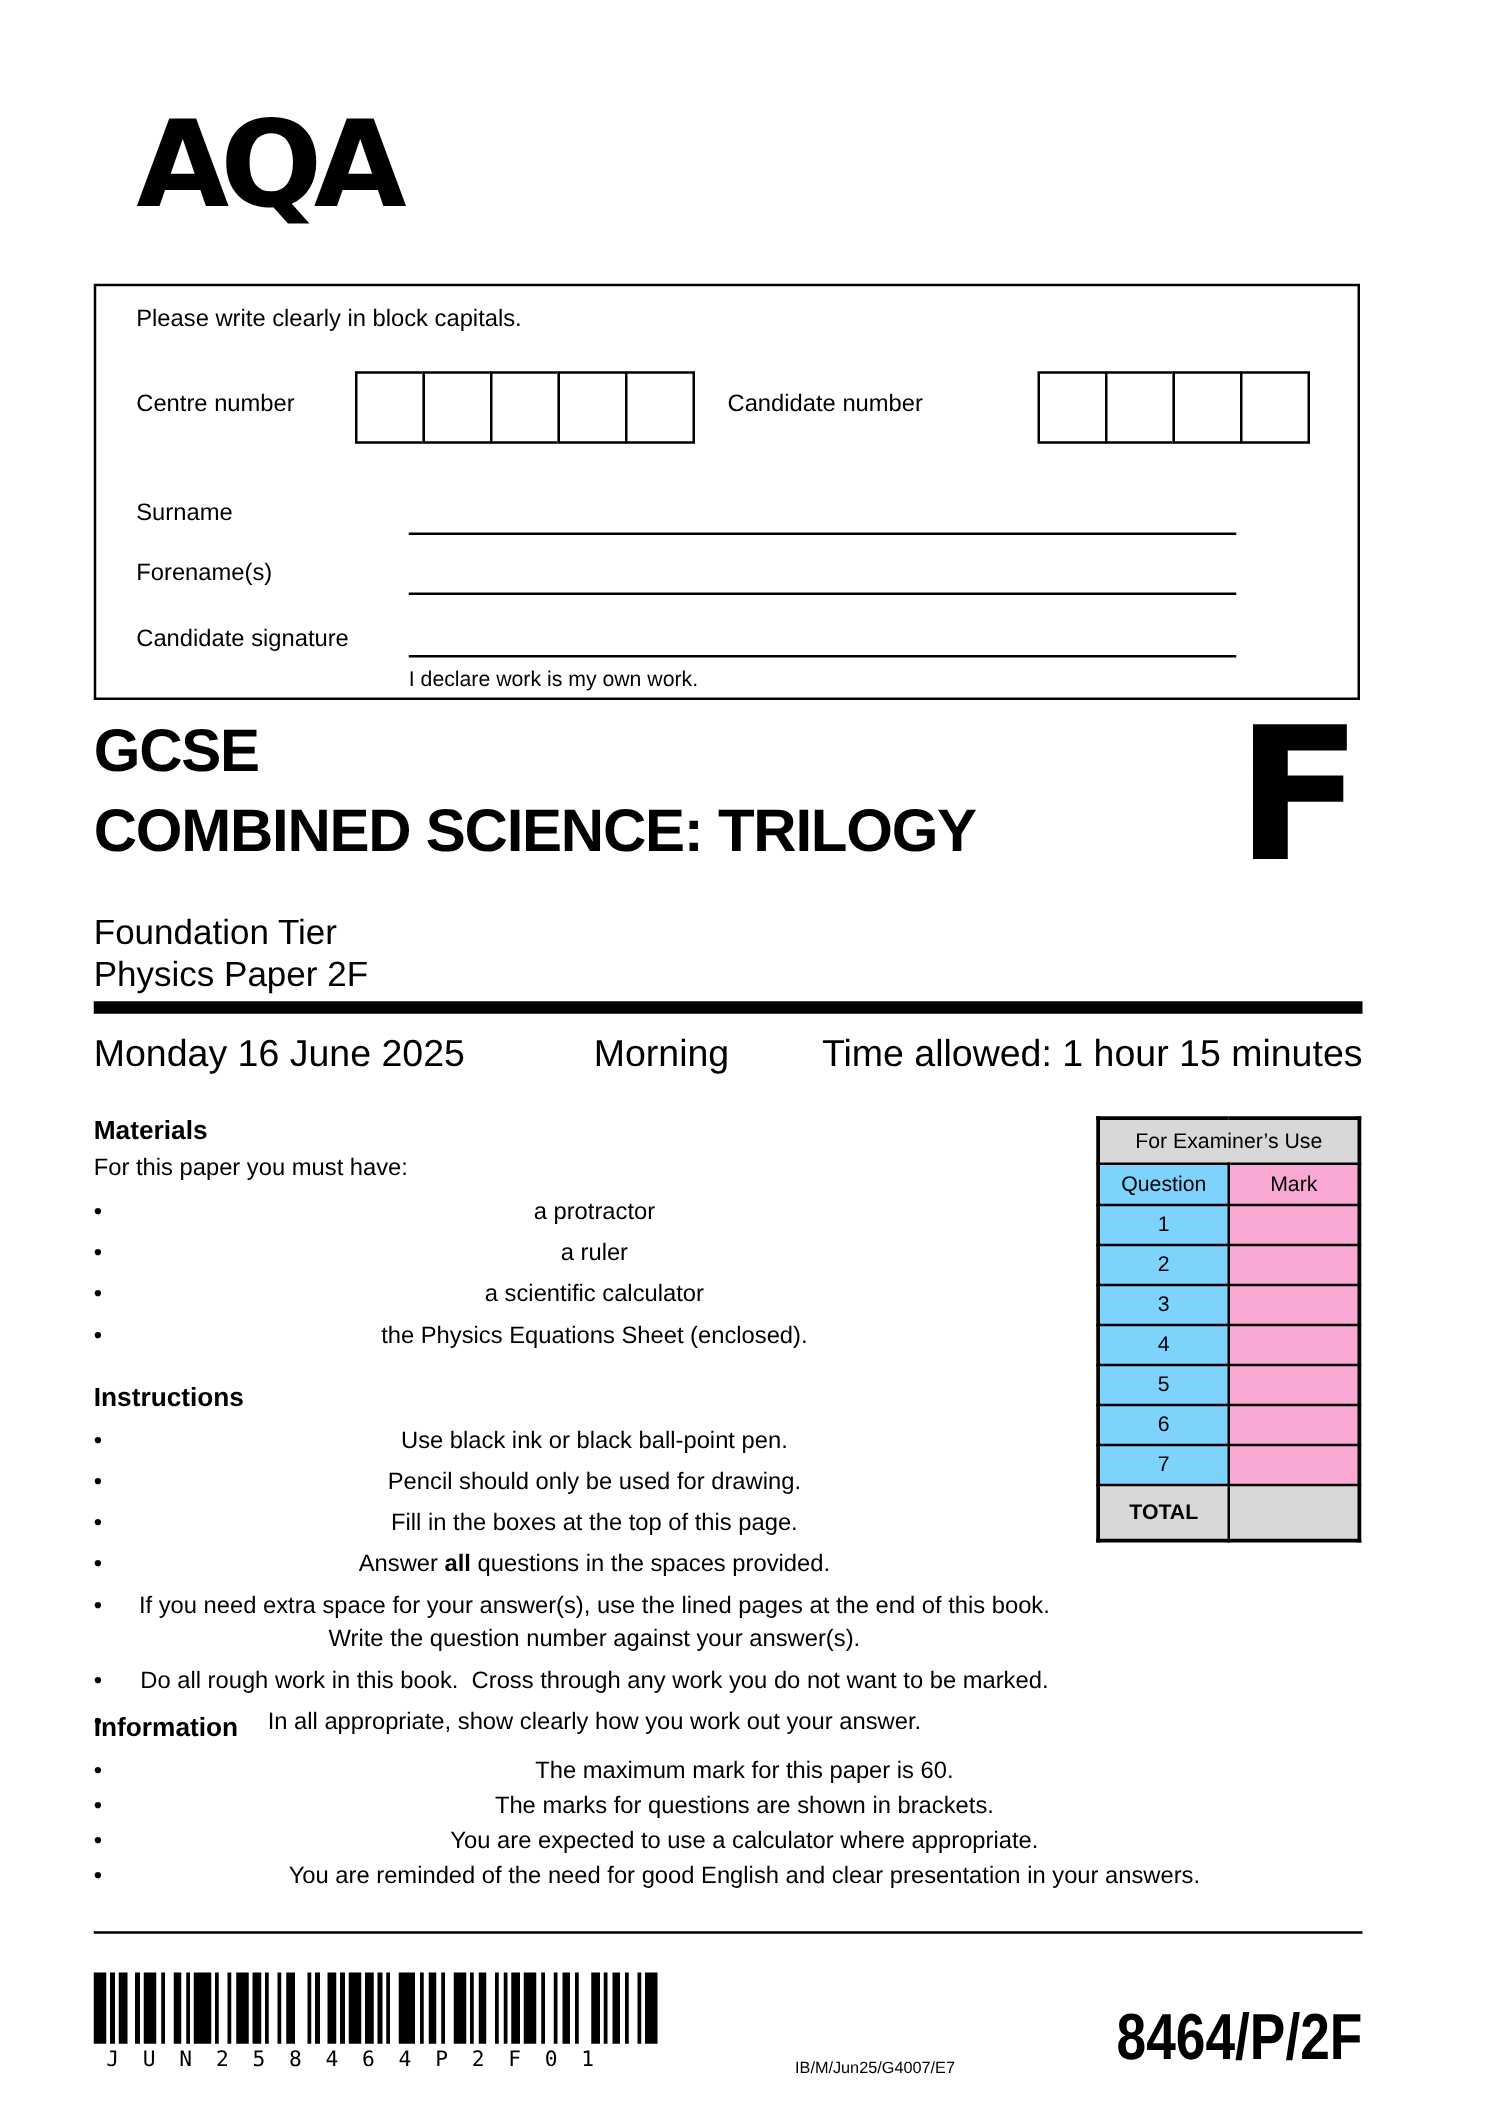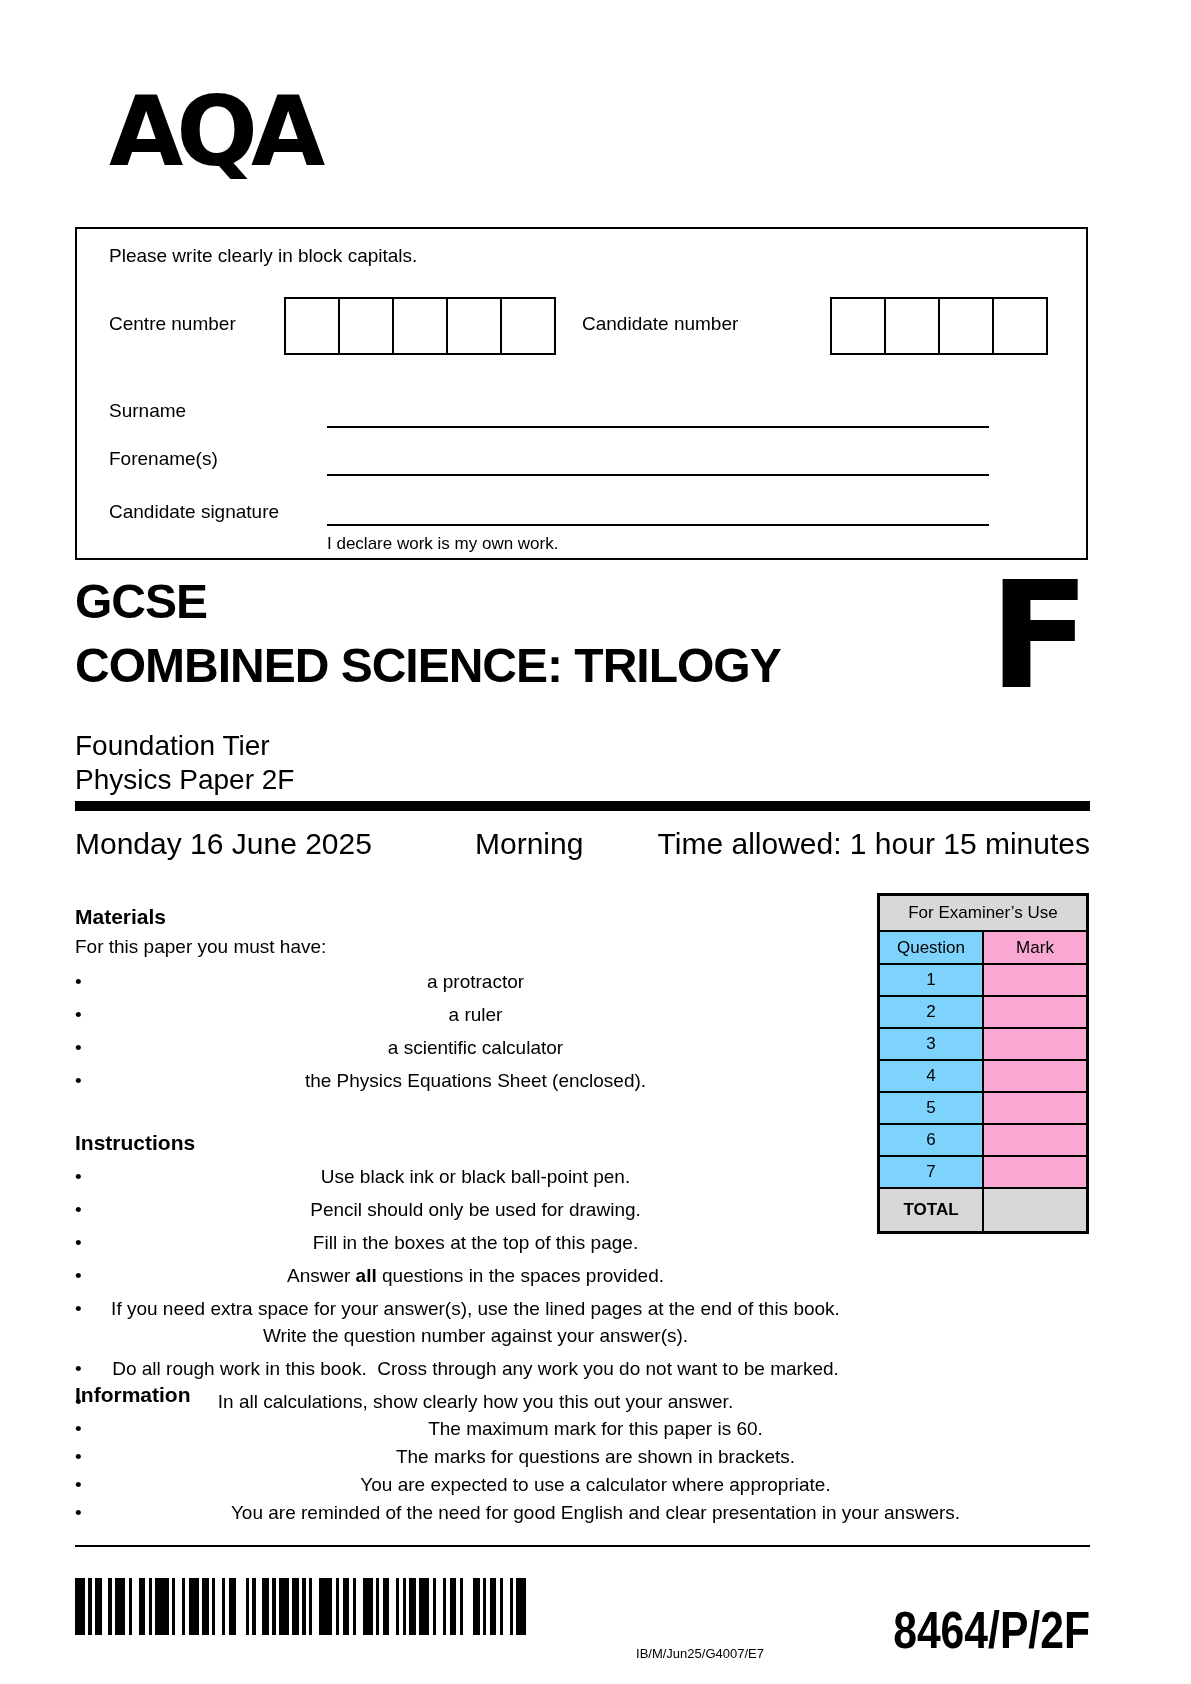--- a/index.html
+++ b/index.html
@@ -31,21 +31,21 @@
 
   
   .daterow{left:75px;top:827px;width:1015px;height:30px;font-size:30px;}
   .daterow .morning{position:absolute;left:400px;top:0;}
   .daterow .allowed{position:absolute;right:0;top:0;}
   .daterow .date{position:absolute;left:0;top:0;}
 
   
   .leftcol{left:75px;top:893px;width:775px;}
   .infoblock{left:75px;top:1371px;width:1015px;}
-  h3.shead{font-size:21px;margin:12px 0 4px 0;}
+  h3.shead{font-size:21px;margin:0 0 4px 0;}
   .sintro{font-size:19px;line-height:27px;margin:0;}
   ul.blist{list-style:none;margin:8px 0 0 0;padding:0;font-size:19px;line-height:27px;}
   ul.blist li{display:flex;margin:0 0 6px 0;}
   ul.tight li{margin-bottom:1px;}
   .dot{width:26px;flex:0 0 26px;}
   .btext{flex:1;white-space:pre-wrap;text-align:center;}
   .gap{height:19px;}
 
   
   .examiner{left:877px;top:893px;}
@@ -173,21 +173,21 @@
         <li>
           <span class="dot">•</span>
           <span class="btext"><span>If you need extra space for your answer(s), use the lined pages at the end of this book.  Write the question number against your answer(s).</span></span>
         </li>
         <li>
           <span class="dot">•</span>
           <span class="btext"><span>Do all rough work in this book.  Cross through any work you do not want to be marked.</span></span>
         </li>
         <li>
           <span class="dot">•</span>
-          <span class="btext"><span>In all calculations, show clearly how you this out your answer.</span></span>
+          <span class="btext"><span>In all appropriate, show clearly how you work out your answer.</span></span>
         </li>
       </ul>
   </div>
 
   <div class="abs examiner">
     <table class="extable">
       <tbody>
         <tr class="exhead">
           <td colspan="2">For Examiner’s Use</td>
         </tr>
@@ -252,18 +252,19 @@
           <span class="dot">•</span>
           <span class="btext"><span>You are reminded of the need for good English and clear presentation in your answers.</span></span>
         </li>
       </ul>
   </div>
 
   <div class="abs thinrule"></div>
 
   <div class="abs barcode">
     <div class="bars" id="bars"><i class="b" style="width: 10.0368px;"></i><i style="width: 3.34559px;"></i><i class="b" style="width: 3.34559px;"></i><i style="width: 3.34559px;"></i><i class="b" style="width: 6.69118px;"></i><i style="width: 6.69118px;"></i><i class="b" style="width: 3.34559px;"></i><i style="width: 3.34559px;"></i><i class="b" style="width: 10.0368px;"></i><i style="width: 3.34559px;"></i><i class="b" style="width: 3.34559px;"></i><i style="width: 6.69118px;"></i><i class="b" style="width: 6.69118px;"></i><i style="width: 3.34559px;"></i><i class="b" style="width: 3.34559px;"></i><i style="width: 3.34559px;"></i><i class="b" style="width: 13.3824px;"></i><i style="width: 3.34559px;"></i><i class="b" style="width: 3.34559px;"></i><i style="width: 6.69118px;"></i><i class="b" style="width: 3.34559px;"></i><i style="width: 3.34559px;"></i><i class="b" style="width: 10.0368px;"></i><i style="width: 3.34559px;"></i><i class="b" style="width: 6.69118px;"></i><i style="width: 3.34559px;"></i><i class="b" style="width: 3.34559px;"></i><i style="width: 6.69118px;"></i><i class="b" style="width: 3.34559px;"></i><i style="width: 3.34559px;"></i><i class="b" style="width: 6.69118px;"></i><i style="width: 10.0368px;"></i><i class="b" style="width: 3.34559px;"></i><i style="width: 3.34559px;"></i><i class="b" style="width: 3.34559px;"></i><i style="width: 6.69118px;"></i><i class="b" style="width: 6.69118px;"></i><i style="width: 3.34559px;"></i><i class="b" style="width: 3.34559px;"></i><i style="width: 3.34559px;"></i><i class="b" style="width: 10.0368px;"></i><i style="width: 3.34559px;"></i><i class="b" style="width: 6.69118px;"></i><i style="width: 3.34559px;"></i><i class="b" style="width: 3.34559px;"></i><i style="width: 3.34559px;"></i><i class="b" style="width: 3.34559px;"></i><i style="width: 6.69118px;"></i><i class="b" style="width: 13.3824px;"></i><i style="width: 3.34559px;"></i><i class="b" style="width: 3.34559px;"></i><i style="width: 3.34559px;"></i><i class="b" style="width: 6.69118px;"></i><i style="width: 3.34559px;"></i><i class="b" style="width: 3.34559px;"></i><i style="width: 6.69118px;"></i><i class="b" style="width: 10.0368px;"></i><i style="width: 3.34559px;"></i><i class="b" style="width: 3.34559px;"></i><i style="width: 3.34559px;"></i><i class="b" style="width: 6.69118px;"></i><i style="width: 6.69118px;"></i><i class="b" style="width: 3.34559px;"></i><i style="width: 3.34559px;"></i><i class="b" style="width: 3.34559px;"></i><i style="width: 3.34559px;"></i><i class="b" style="width: 6.69118px;"></i><i style="width: 3.34559px;"></i><i class="b" style="width: 10.0368px;"></i><i style="width: 3.34559px;"></i><i class="b" style="width: 3.34559px;"></i><i style="width: 6.69118px;"></i><i class="b" style="width: 3.34559px;"></i><i style="width: 3.34559px;"></i><i class="b" style="width: 6.69118px;"></i><i style="width: 3.34559px;"></i><i class="b" style="width: 3.34559px;"></i><i style="width: 10.0368px;"></i><i class="b" style="width: 6.69118px;"></i><i style="width: 3.34559px;"></i><i class="b" style="width: 3.34559px;"></i><i style="width: 3.34559px;"></i><i class="b" style="width: 6.69118px;"></i><i style="width: 3.34559px;"></i><i class="b" style="width: 3.34559px;"></i><i style="width: 6.69118px;"></i><i class="b" style="width: 3.34559px;"></i><i style="width: 3.34559px;"></i><i class="b" style="width: 10.0368px;"></i><i style="width: 3.34559px;"></i></div>
+    <div class="bartext">JUN258464P2F01</div>
   </div>
 
   <div class="abs refcode">IB/M/Jun25/G4007/E7</div>
   <div class="abs papercode">8464/P/2F</div>
 
 </div>
 
 </body></html>

